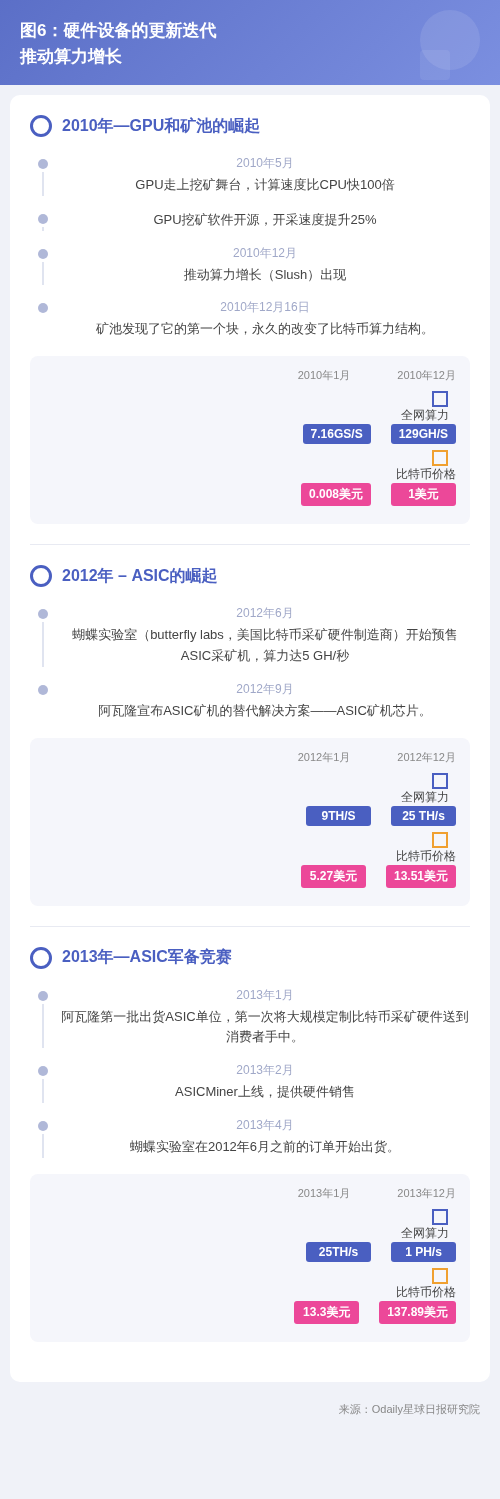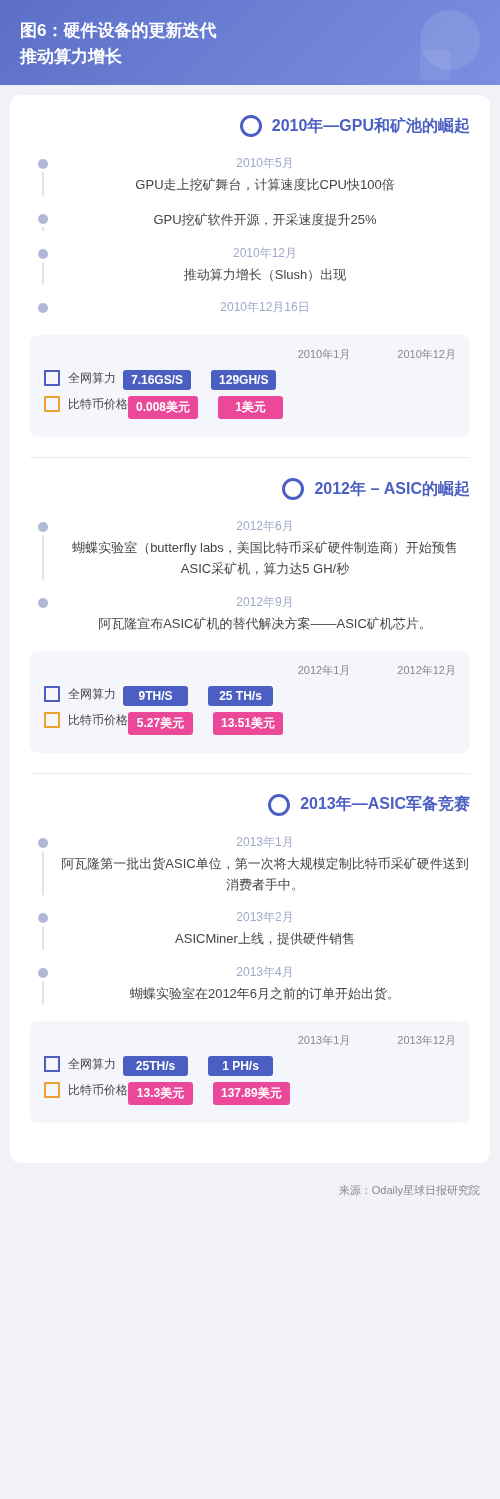--- a/index.html
+++ b/index.html
@@ -55,21 +55,20 @@
       margin-bottom: 10px;
     }
 
     .section-title {
       color: #4a5fc1;
       font-size: 16px;
       font-weight: bold;
       display: flex;
       align-items: center;
       margin-bottom: 18px;
-      justify-content: flex-end;
     }
     .section-title-circle {
       width: 22px;
       height: 22px;
       border: 3px solid #4a5fc1;
       border-radius: 50%;
       margin-right: 10px;
       flex-shrink: 0;
     }
 
@@ -132,22 +131,23 @@
       margin-left: auto;
     }
     .stats-period-label {
       color: #888;
       font-size: 11px;
       text-align: center;
     }
 
     .stats-row {
       display: flex;
-      align-items: flex-start;
+      align-items: flex-end;
       margin-bottom: 6px;
+      flex-direction: column;
     }
     .stats-icon {
       width: 16px;
       height: 16px;
       border: 2px solid;
       margin-right: 8px;
       flex-shrink: 0;
     }
     .stats-icon.blue { border-color: #4a5fc1; }
     .stats-icon.orange { border-color: #f0a030; }
@@ -235,20 +235,21 @@
         <div class="timeline-text">推动算力增长（Slush）出现</div>
       </div>
     </div>
 
     <div class="timeline-item">
       <div class="timeline-dot-col">
         <div class="timeline-dot"></div>
       </div>
       <div class="timeline-content">
         <div class="timeline-date">2010年12月16日</div>
+        <div class="timeline-text">矿池发现了它的第一个块，永久的改变了比特币算力结构。</div>
       </div>
     </div>
 
     <div class="stats-box">
       <div class="stats-header">
         <div style="width:55px"></div>
         <div class="stats-period">
           <div class="stats-period-label">2010年1月</div>
           <div class="stats-period-label">2010年12月</div>
         </div>

